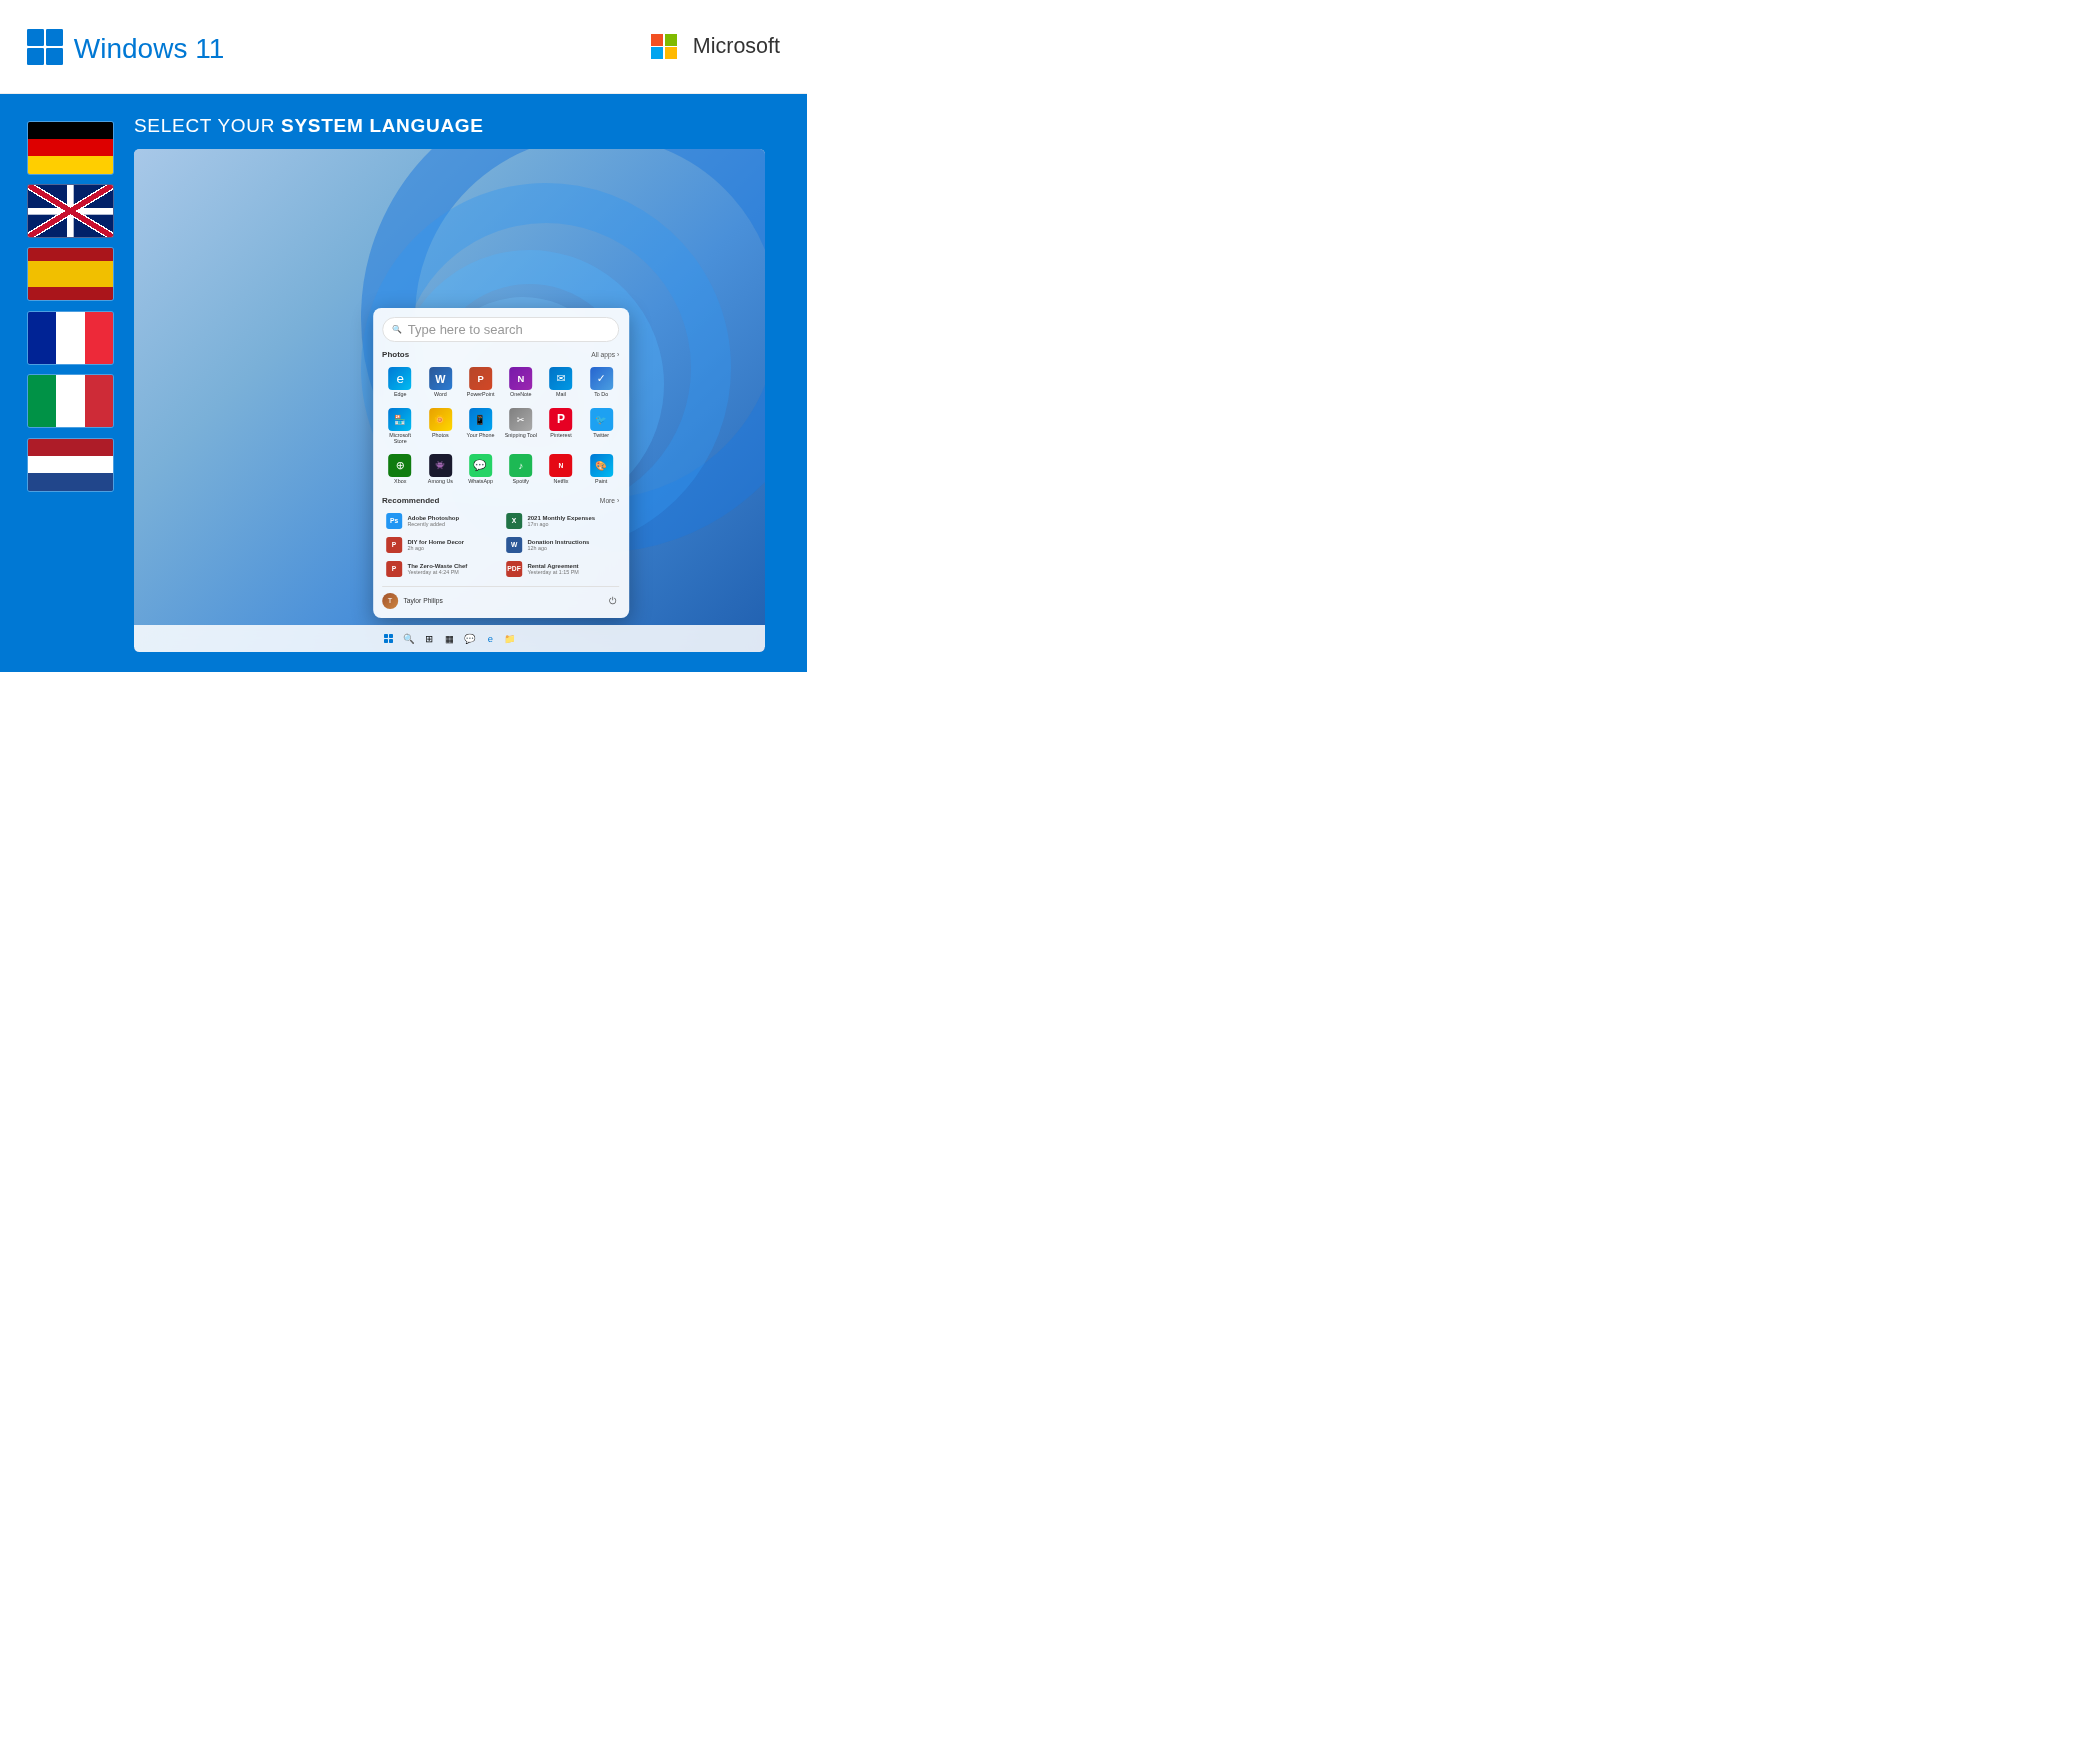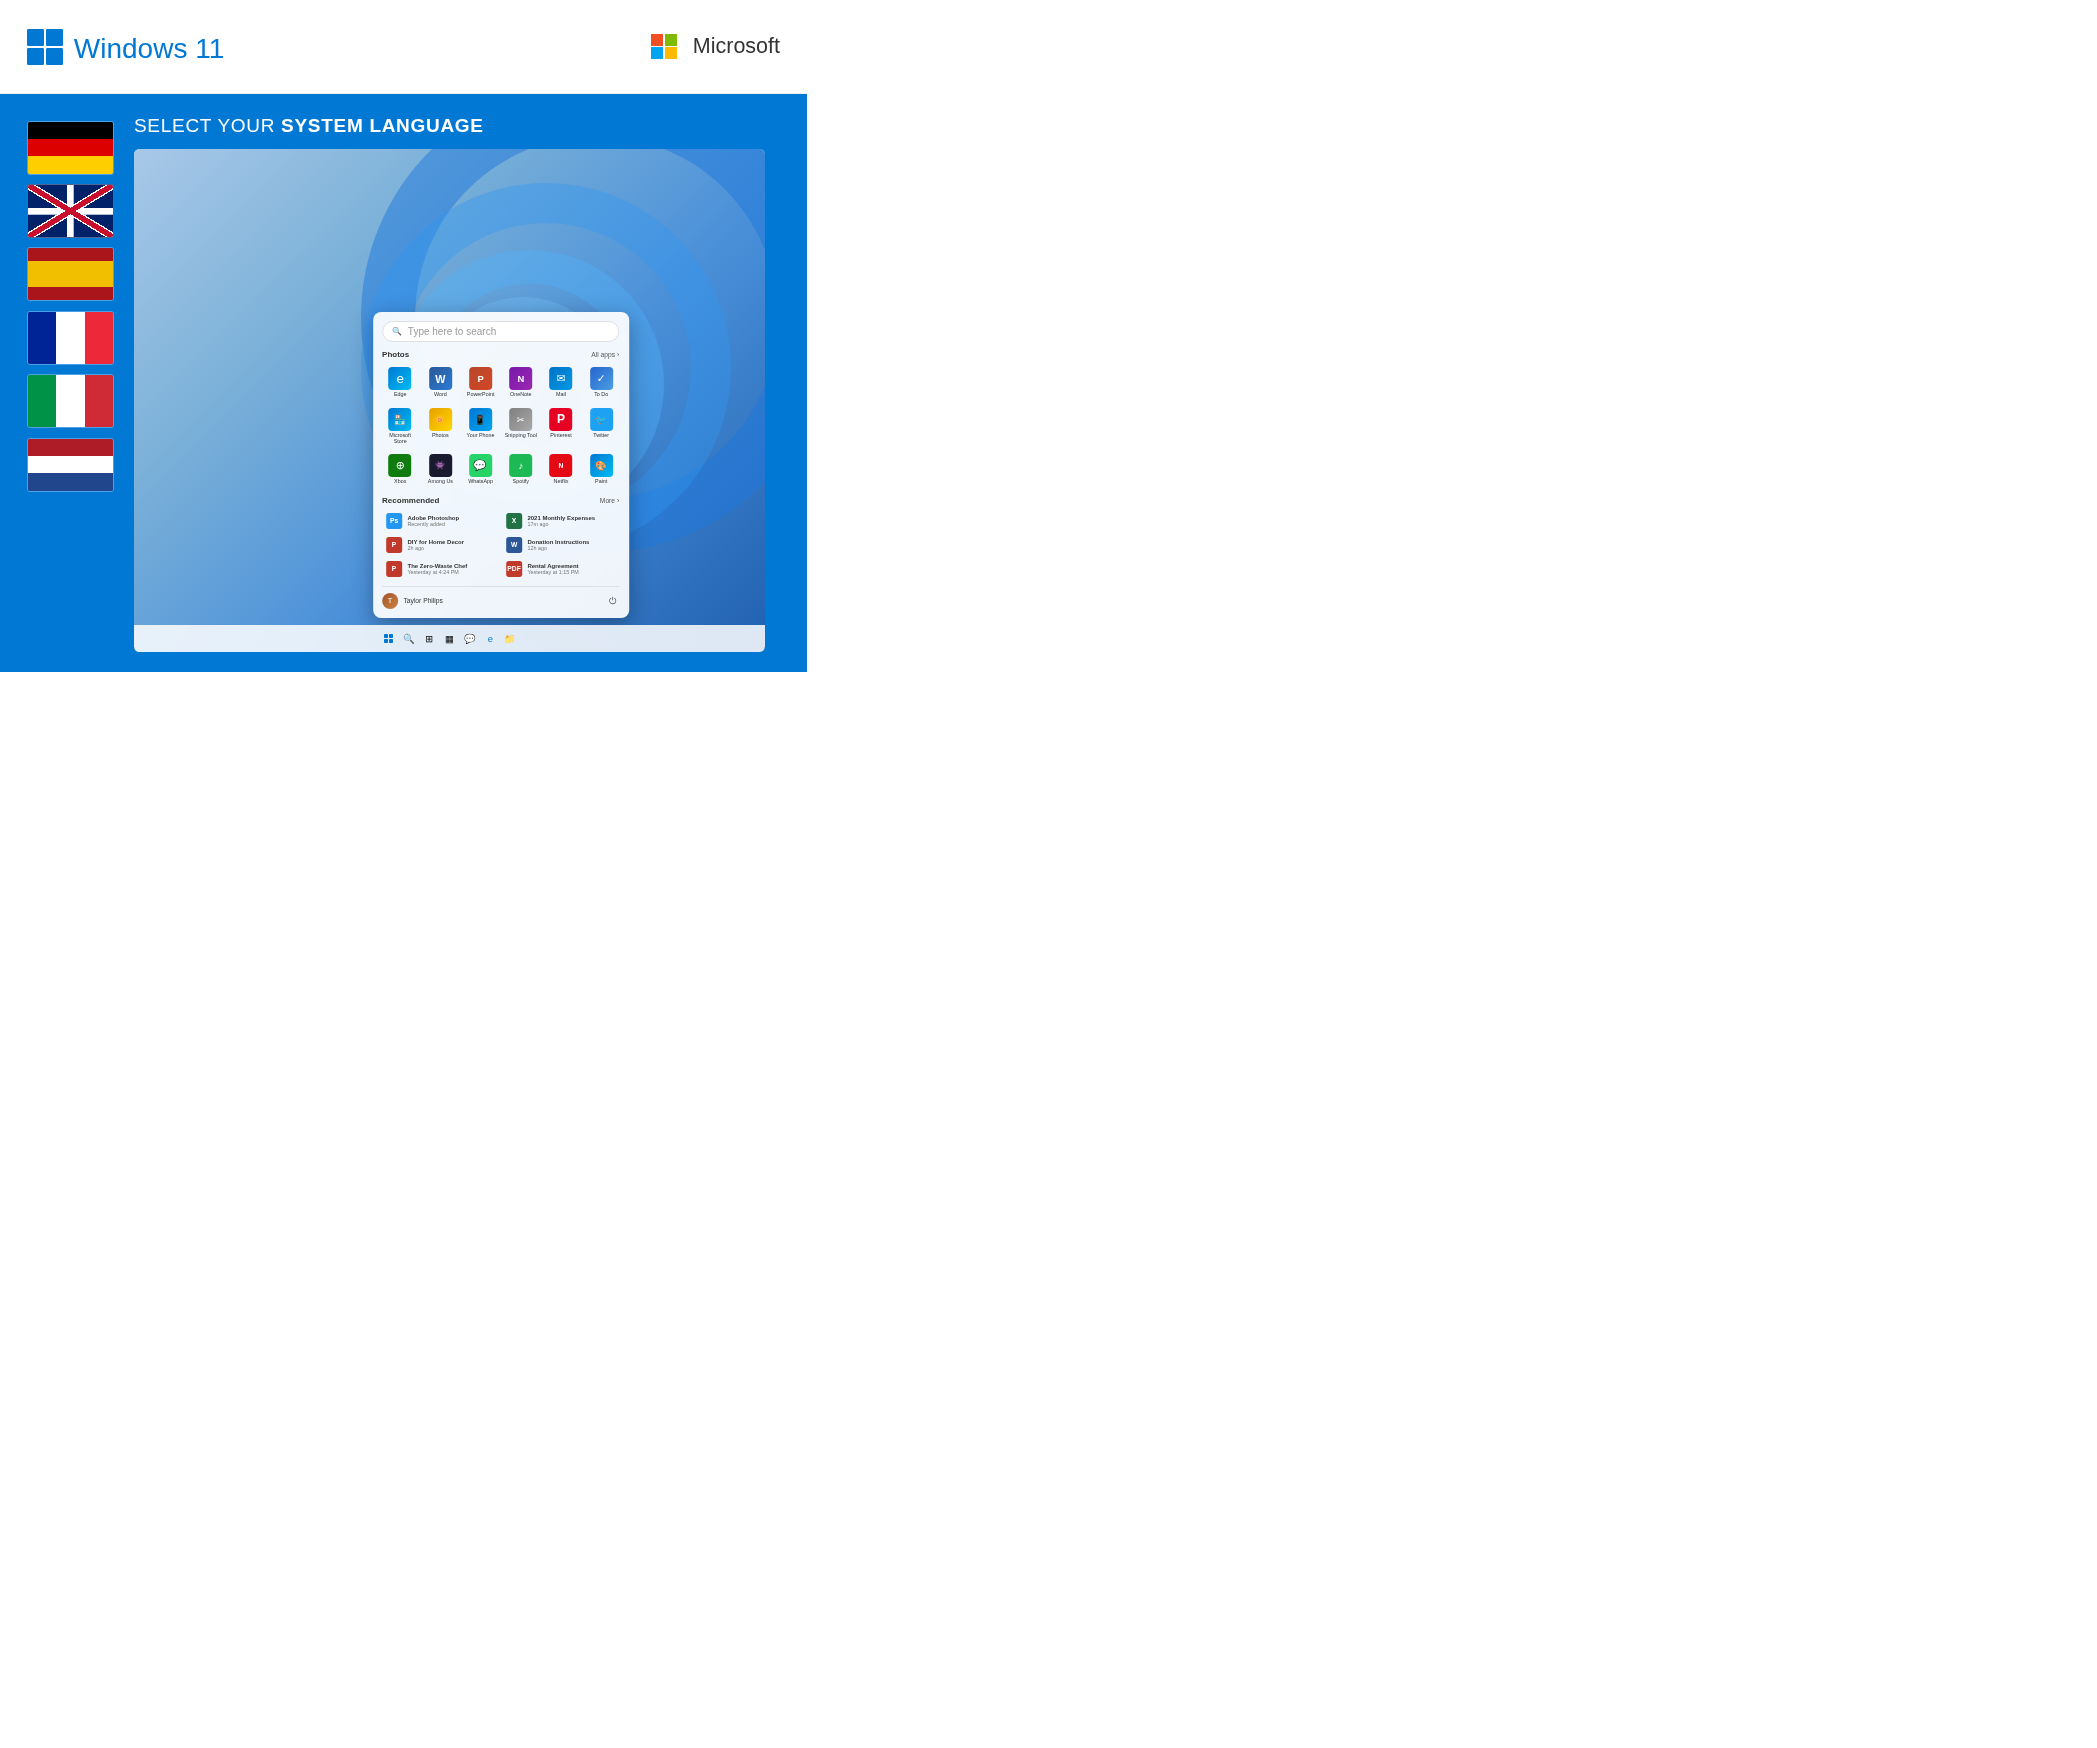--- a/index.html
+++ b/index.html
@@ -213,21 +213,21 @@
       align-items: center;
       gap: 5.4px;
       margin-bottom: 8px;
     }
     .search-icon {
       color: #888;
       font-size: 8px;
     }
     .search-placeholder {
       color: #999;
-      font-size: 10px;
+      font-size: 13px;
     }
 
     
     .section-header {
       display: flex;
       justify-content: space-between;
       align-items: center;
       margin-bottom: 5.4px;
     }
     .section-title {

